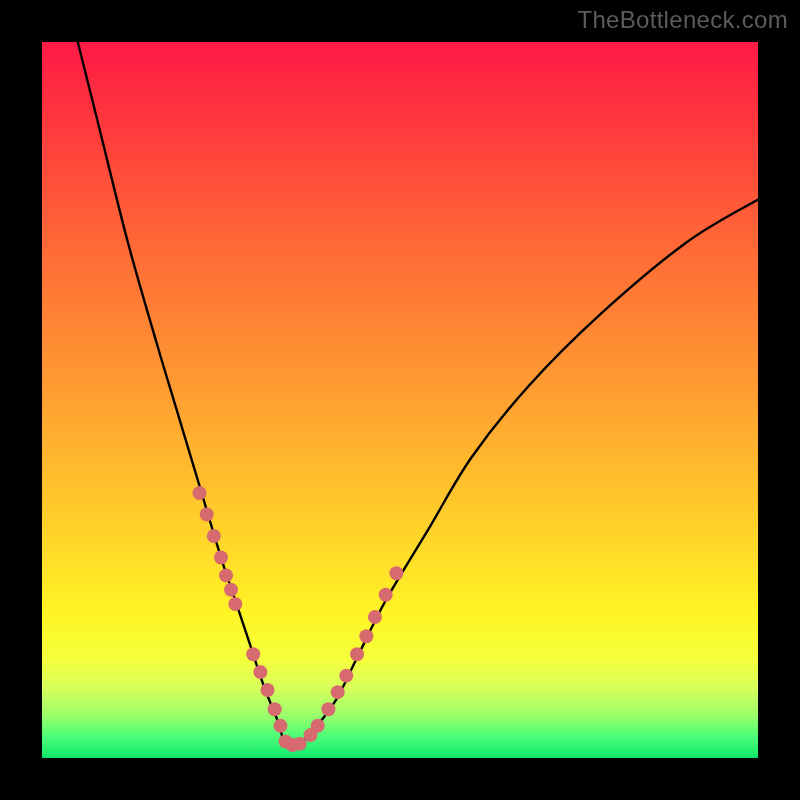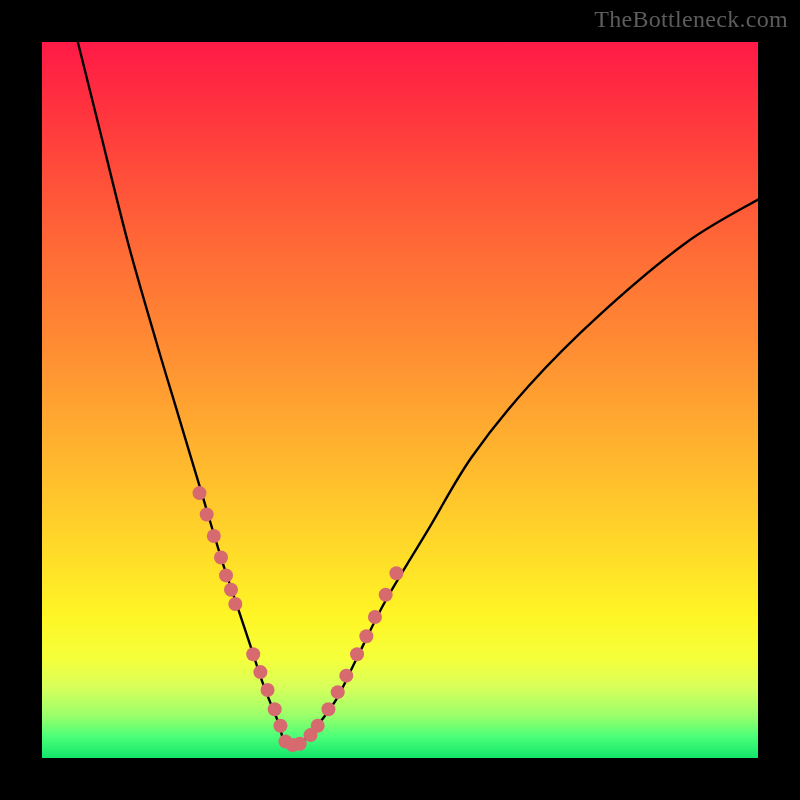--- a/index.html
+++ b/index.html
@@ -39,21 +39,21 @@
       #12e66a 100%);
   }
   .watermark {
     position: absolute;
     top: 6px;
     right: 12px;
     color: #5c5c5c;
     font-size: 24px;
     font-weight: 400;
     letter-spacing: 0.3px;
-    font-family: Liberation Serif, serif;
+    font-family: Liberation Sans, sans-serif;
   }
   svg.curve {
     position: absolute;
     left: 0;
     top: 0;
     width: 716px;
     height: 716px;
   }
   .dots circle {
     fill: #d66a6f;

